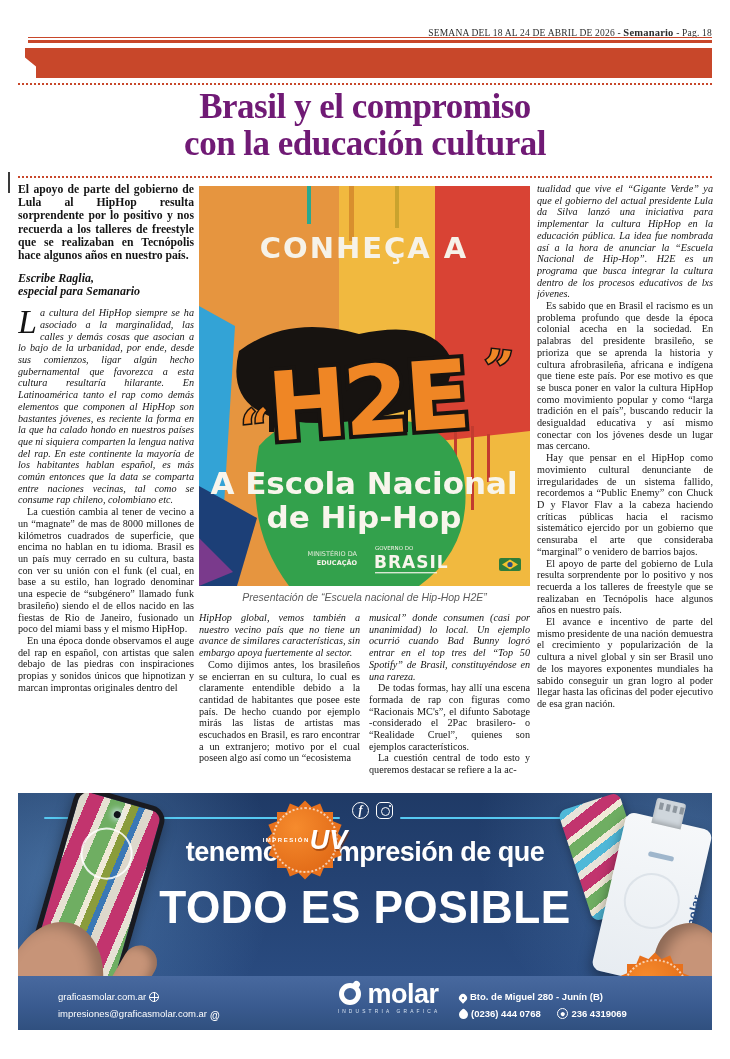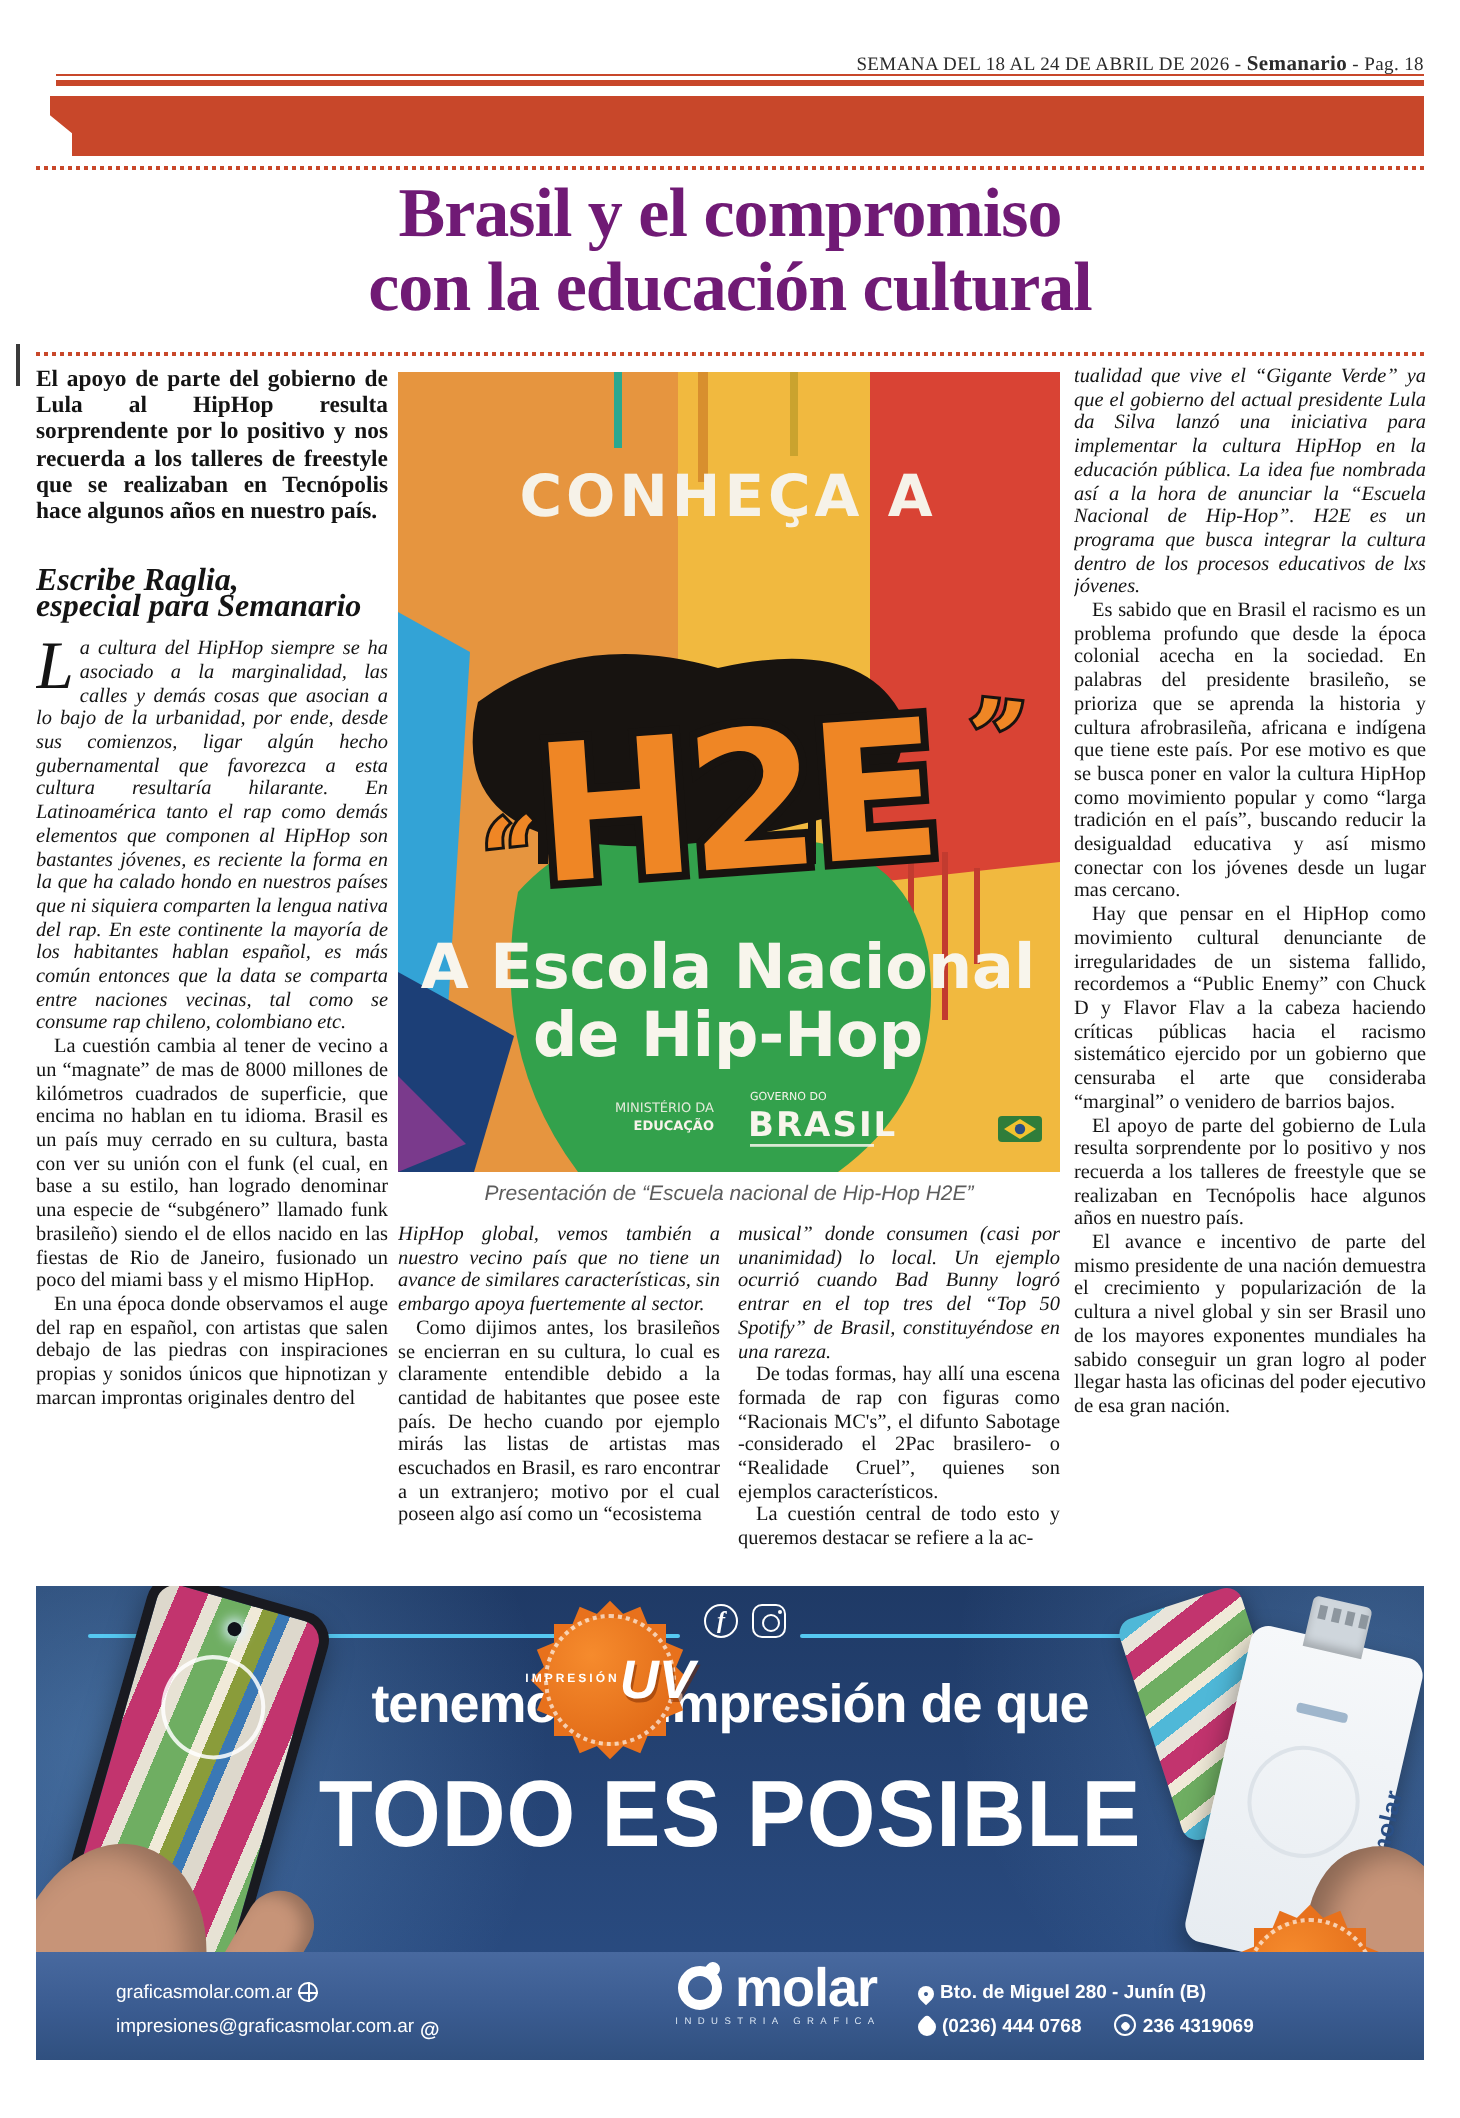--- a/index.html
+++ b/index.html
@@ -35,22 +35,22 @@
 
   
   .body-col{ position:absolute; font-size:10.2px; line-height:11.7px; text-align:justify; overflow:hidden; }
   .body-col p{ text-indent:9px; }
   .body-col p.noind{ text-indent:0;font-style:italic; }
   .col1{ left:18px; top:183px; width:176px; height:600px; }
   .col2{ left:199px; top:612px; width:161px; height:166px; }
   .col3{ left:369px; top:612px; width:161px; height:166px; }
   .col4{ left:537px; top:183px; width:176px; height:612px; }
   .lead{ font-weight:bold; font-size:11.7px; line-height:13.2px; text-indent:0 !important; }
-  .byline{ margin-top:22px; margin-bottom:9px; font-style:italic; font-weight:bold;
-           font-size:16px; line-height:13px; text-align:left; text-indent:0 !important; }
+  .byline{ margin-top:10px; margin-bottom:9px; font-style:italic; font-weight:bold;
+           font-size:12px; line-height:13px; text-align:left; text-indent:0 !important; }
   .dropcap{
     float:left; font-size:34px; line-height:26px; padding:2px 3px 0 0; color:#141414;
   }
 
   
   .poster{ position:absolute; left:199px; top:186px; width:331px; height:400px; overflow:hidden;text-align:center; }
   .caption{
     position:absolute; left:199px; top:591px; width:331px; text-align:center;
     font-family:"Liberation Sans", sans-serif; font-style:italic; font-size:10.5px; color:#5c5c5c;
   }

